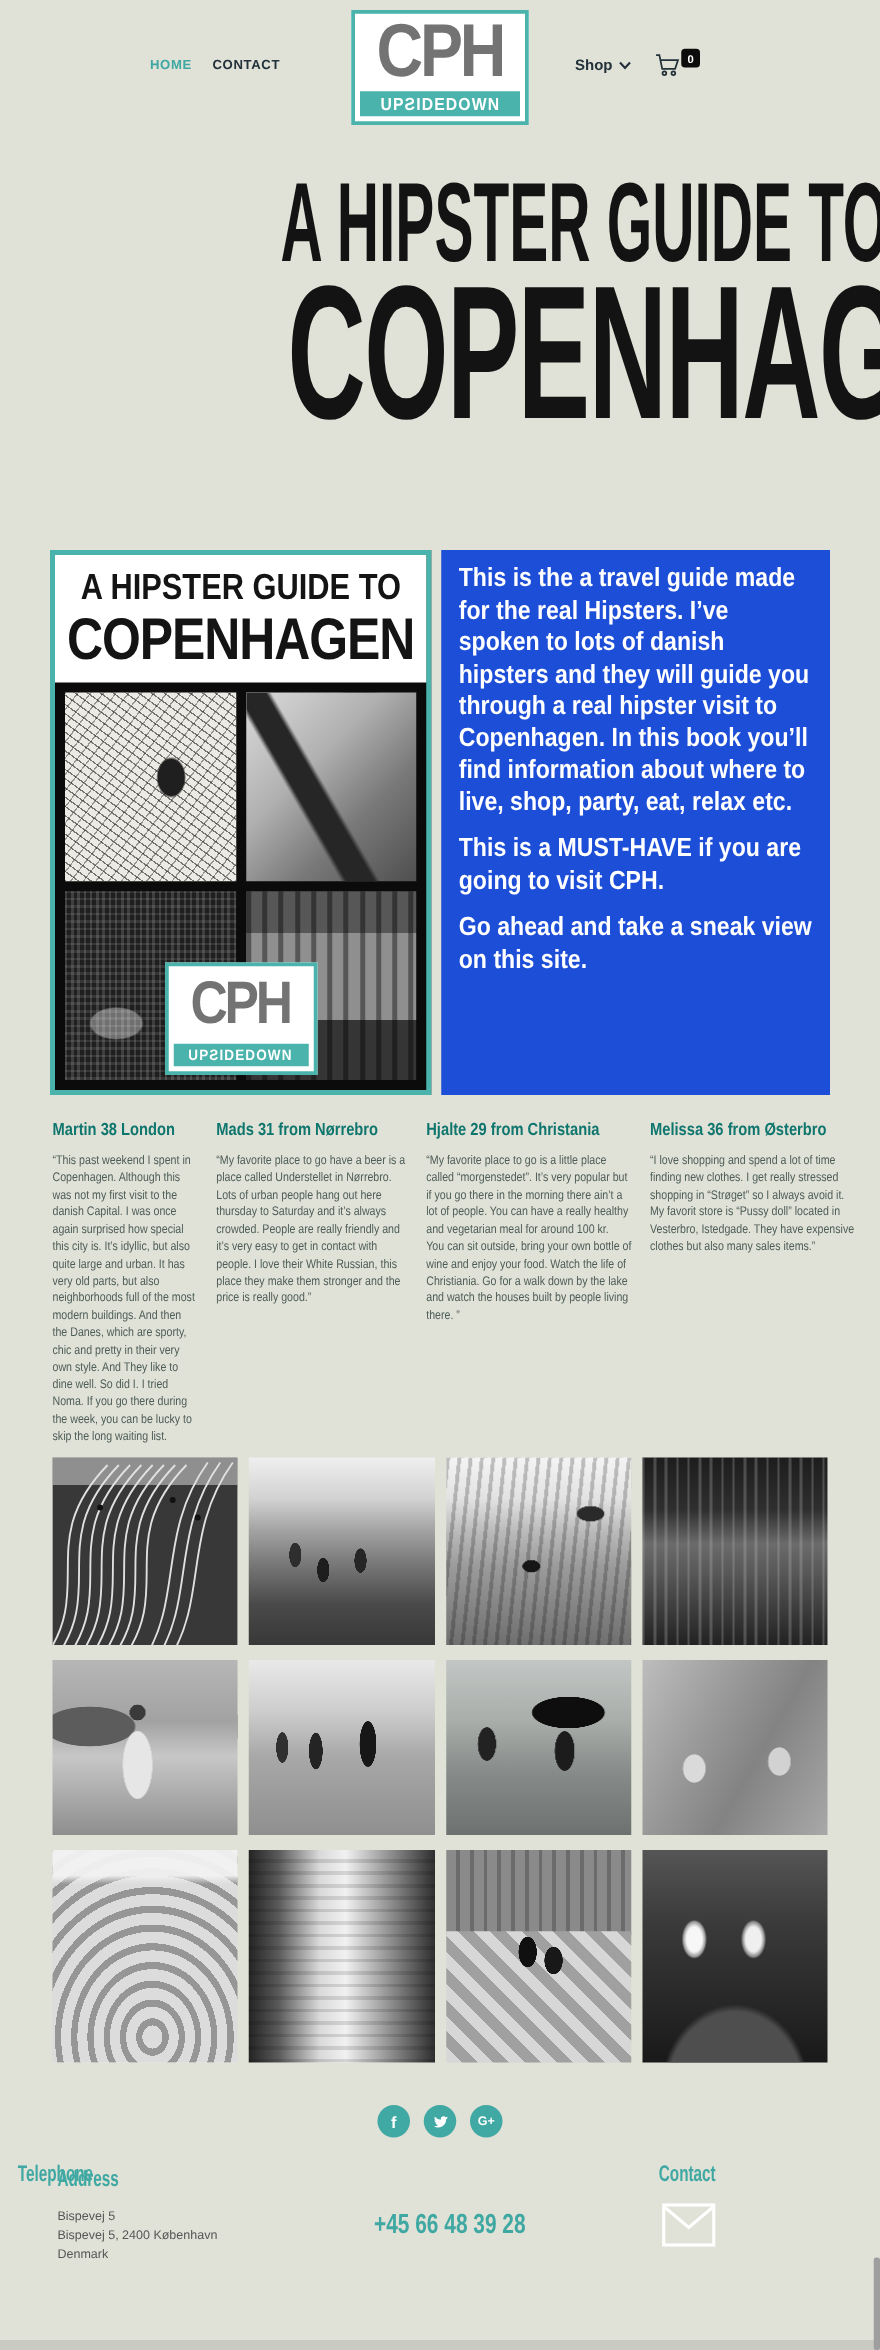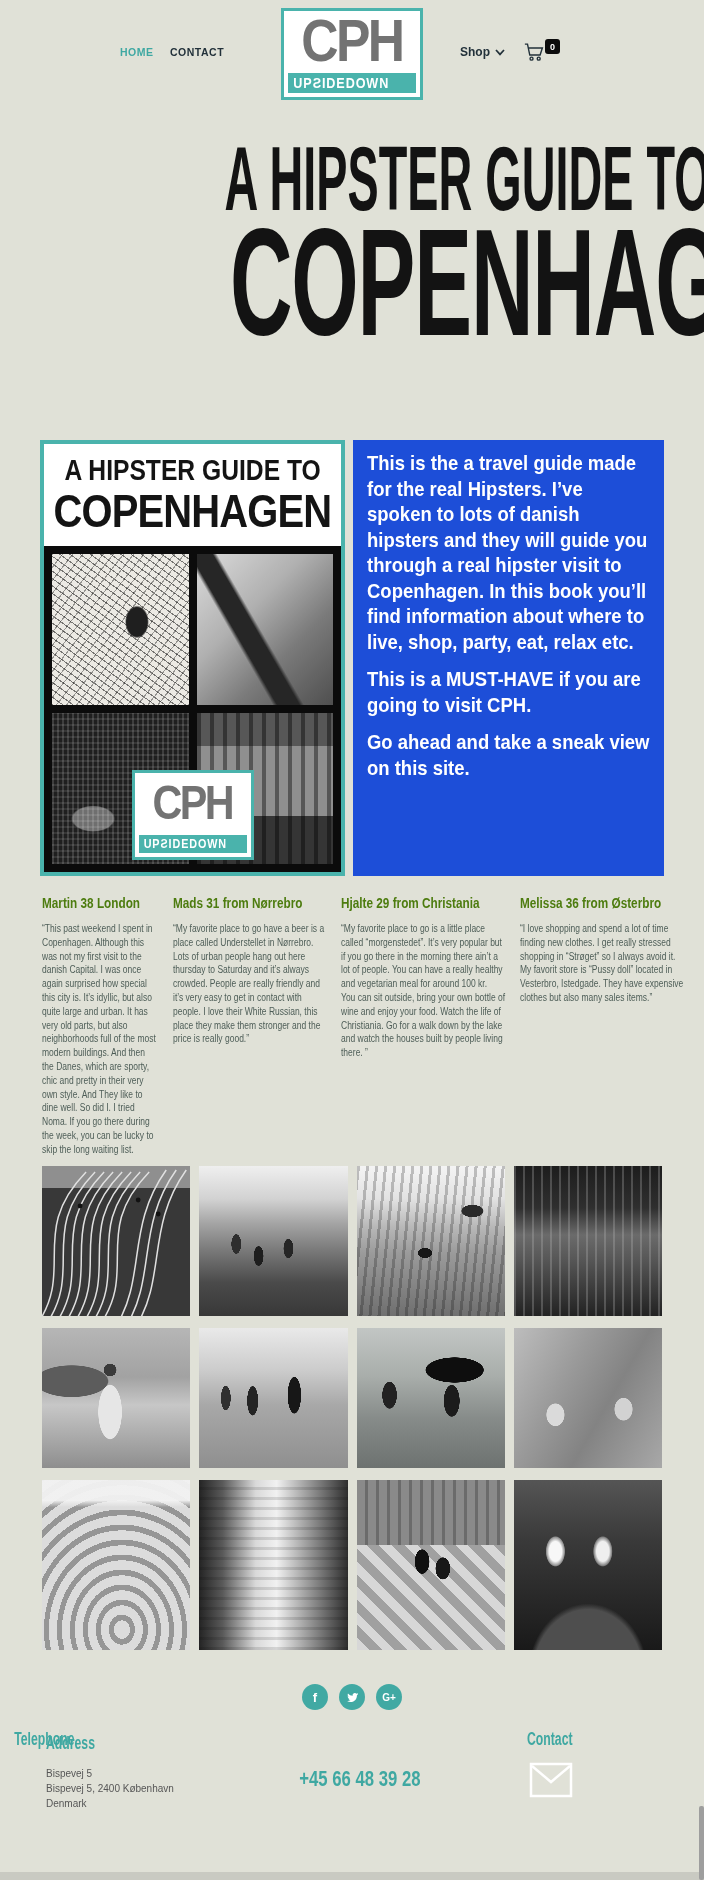--- a/index.html
+++ b/index.html
@@ -19,21 +19,21 @@
   .cart{position:absolute;top:42px;left:524px;cursor:pointer;width:34px;height:22px;}
   .cart-badge{position:absolute;right:-2px;top:-3px;width:15px;height:15px;background:#0c0c0c;
               border-radius:3px;color:#fff;font-size:9px;font-weight:bold;display:flex;
               align-items:center;justify-content:center;}
   .logo{position:absolute;left:50%;top:8px;transform:translateX(-50%);width:142px;height:92px;
         background:#fff;border:3px solid #4ab3ac;box-sizing:border-box;display:flex;
         flex-direction:column;align-items:center;cursor:pointer;}
   .logo-cph{flex:1;display:flex;align-items:center;justify-content:center;color:#737373;
             font-weight:bold;font-size:60px;line-height:.9;letter-spacing:-3px;margin-top:-3px;}
   .logo-band{width:calc(100% - 8px);height:20px;background:#4ab3ac;color:#fff;display:flex;
-             align-items:center;font-size:14px;font-weight:bold;
+             align-items:center;justify-content:center;font-size:14px;font-weight:bold;
              letter-spacing:1px;margin-bottom:4px;}
   .logo.sm{width:122px;height:90px;}
   .logo.sm .logo-cph{font-size:48px;}
   .logo.sm .logo-band{font-size:12px;height:18px;}
 
   
   .hero-t1{position:absolute;top:134px;left:0;right:0;text-align:center;font-weight:bold;
            font-size:90px;line-height:1;color:#131313;}
   .hero-t2{position:absolute;top:206px;left:0;right:0;text-align:center;font-weight:bold;
            font-size:152px;line-height:1;color:#131313;letter-spacing:-2px;}
@@ -53,21 +53,21 @@
                 grid-template-rows:1fr 1fr;gap:8px;}
   .cphoto{width:100%;height:100%;}
   .cover-logo{position:absolute;left:50%;bottom:12px;transform:translateX(-50%);}
   .desc{flex:1;background:#1d4ed8;padding:10px 14px;box-sizing:border-box;overflow:hidden;}
   .desc p{color:#fff;font-weight:bold;font-size:21px;line-height:25.5px;margin:0 0 12px;
           transform:scaleX(.88);transform-origin:left top;width:113.6%;}
 
   
   .testimonials{position:absolute;top:894px;left:42px;right:42px;height:272px;display:grid;
                 grid-template-columns:repeat(4,1fr);gap:14px;}
-  .testimonials h3{margin:2px 0 12px;font-size:14px;color:#4d7c0f;font-weight:bold;line-height:1;}
+  .testimonials h3{margin:2px 0 12px;font-size:14px;color:#0f766e;font-weight:bold;line-height:1;}
   .testimonials p{margin:0;font-size:10px;line-height:13.8px;color:#4d5d57;white-space:pre-line;
                   transform:scaleX(.85);transform-origin:left top;width:117.6%;}
 
   
   .gallery{position:absolute;top:1166px;left:42px;right:42px;display:grid;
            grid-template-columns:repeat(4,1fr);grid-template-rows:150px 140px 170px;gap:12px 9px;}
   .tile{position:relative;overflow:hidden;background:#8a8a8a;}
   .tile svg{display:block;width:100%;height:100%;}
   .t2{background:radial-gradient(ellipse 8px 16px at 40% 60%, #1e1e1e 60%, transparent 62%),
       radial-gradient(ellipse 8px 16px at 60% 55%, #262626 60%, transparent 62%),

